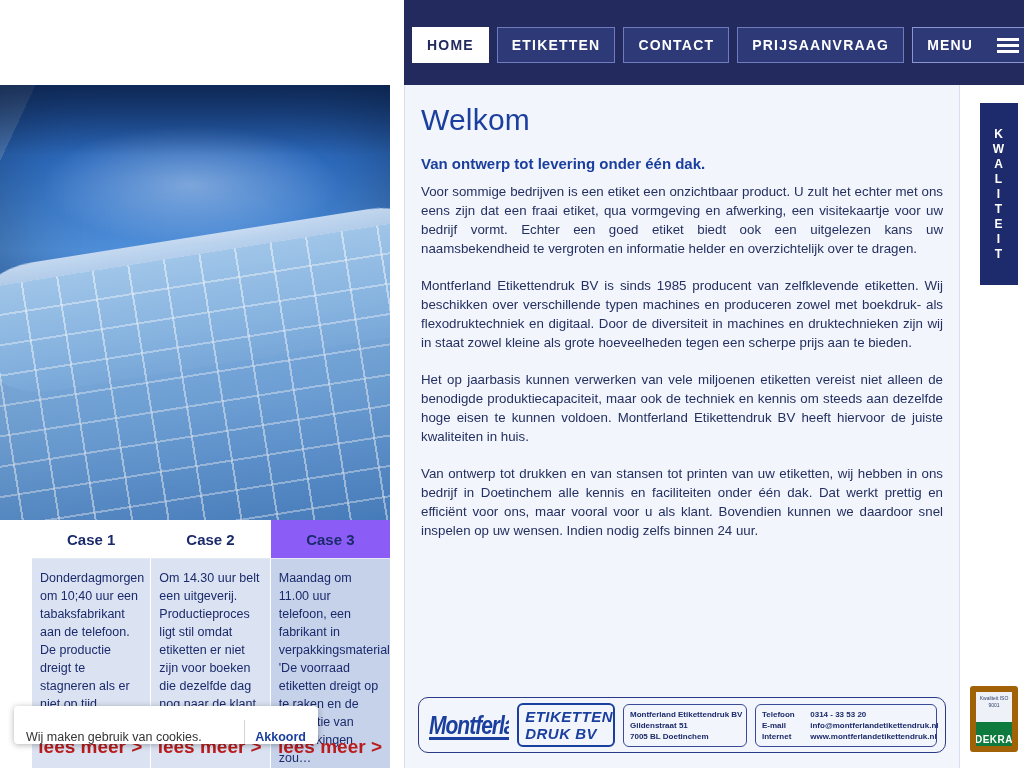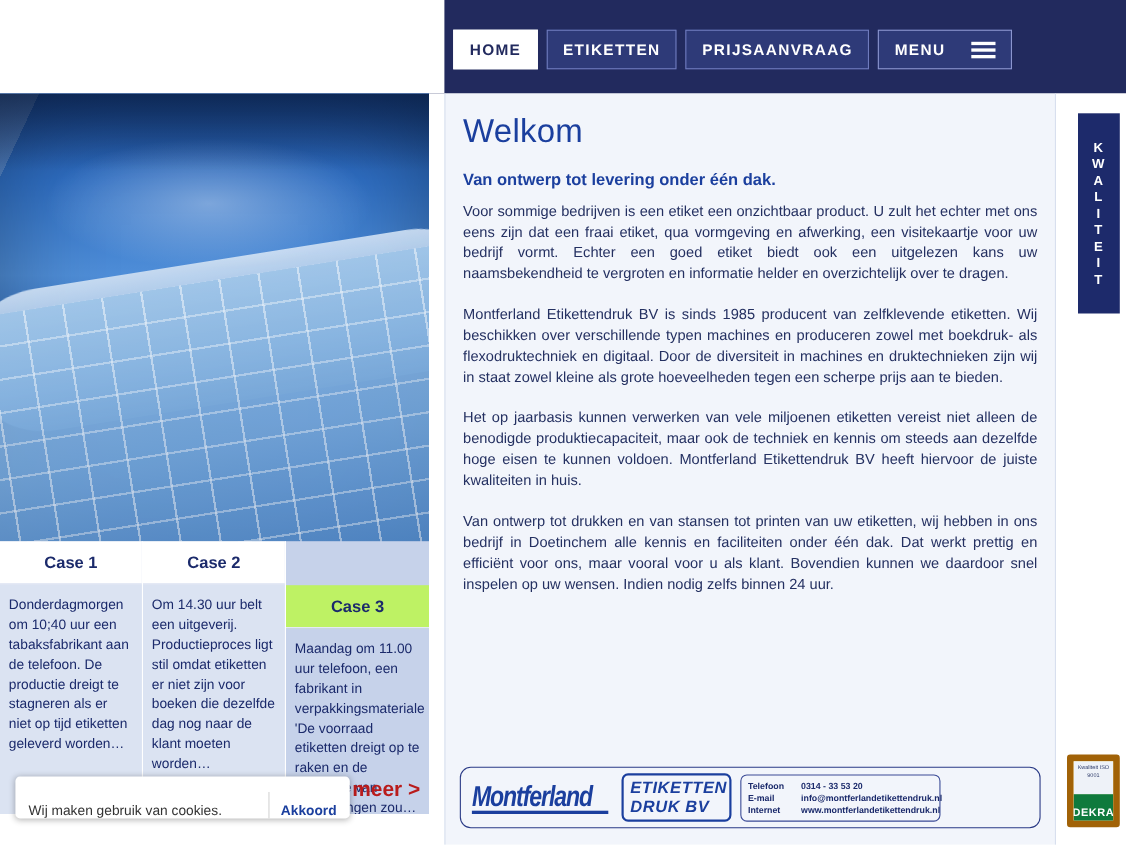--- a/index.html
+++ b/index.html
@@ -120,44 +120,45 @@
   }
   .hero .darkbar {
     position: absolute;
     left: 0; top: 0; width: 390px; height: 70px;
     background: linear-gradient(180deg, rgba(5,20,50,.55), rgba(5,20,50,0));
   }
 
   
   .cases {
     position: absolute;
-    left: 0; top: 492px;
+    left: 0; top: 520px;
     width: 390px; height: 248px;
     display: flex;
+    padding-left: 32px;
   }
   .case {
     width: 130px;
     height: 248px;
     position: relative;
     background: #dbe3f2;
     border-right: 1px solid #ffffff;
     overflow: hidden;
   }
   .case:last-child { border-right: none; }
   .case.dark { background: #c6d2ea; }
   .case .case-title {
     height: 39px;
     display: flex; align-items: center; justify-content: center;
     font-weight: bold;
     font-size: 15px;
     color: #1b2a6b;
     background: #ffffff;
     border-bottom: 1px solid #e4e9f5;
   }
-  .case.dark .case-title { background: #bef264; margin-top: 40px; }
+  .case.dark .case-title { background: #8b5cf6; }
   .case .case-body {
     padding: 10px 8px 0 8px;
     font-size: 12.5px;
     line-height: 18px;
     color: #1b2a6b;
   }
   .case .more {
     position: absolute;
     right: 8px; bottom: 10px;
     font-size: 19px;
@@ -353,20 +354,23 @@
 
   <div class="topband"></div>
   <div class="leftwhite"></div>
 
   <div class="nav">
     <div class="navitem active">
       <span>HOME</span>
     </div>
     <div class="navitem">
       <span>ETIKETTEN</span>
+    </div>
+    <div class="navitem">
+      <span>CONTACT</span>
     </div>
     <div class="navitem">
       <span>PRIJSAANVRAAG</span>
     </div>
     <div class="navitem menu">
       <span>MENU</span>
       <span class="burger">
           <i></i>
           <i></i>
           <i></i>
@@ -425,20 +429,25 @@
   </div>
 
   <div class="footer">
     <div class="logo-mont">
       <div class="word">Montferland</div>
       <div class="underline"></div>
     </div>
     <div class="logo-ed">
       <span>ETIKETTEN</span>
       <span>DRUK BV</span>
+    </div>
+    <div class="addr-box b1">
+      <div class="row">Montferland Etikettendruk BV</div>
+      <div class="row">Gildenstraat 51</div>
+      <div class="row">7005 BL Doetinchem</div>
     </div>
     <div class="addr-box b2">
       <div class="row">
         <span class="k">Telefoon</span>
         <span>0314 - 33 53 20</span>
       </div>
       <div class="row">
         <span class="k">E-mail</span>
         <span>info@montferlandetikettendruk.nl</span>
       </div>

